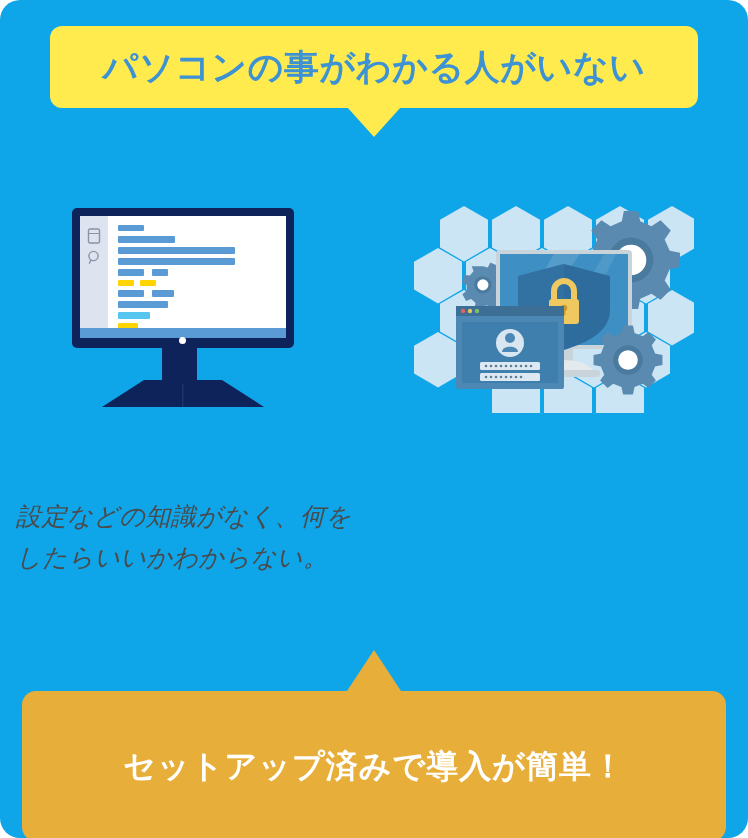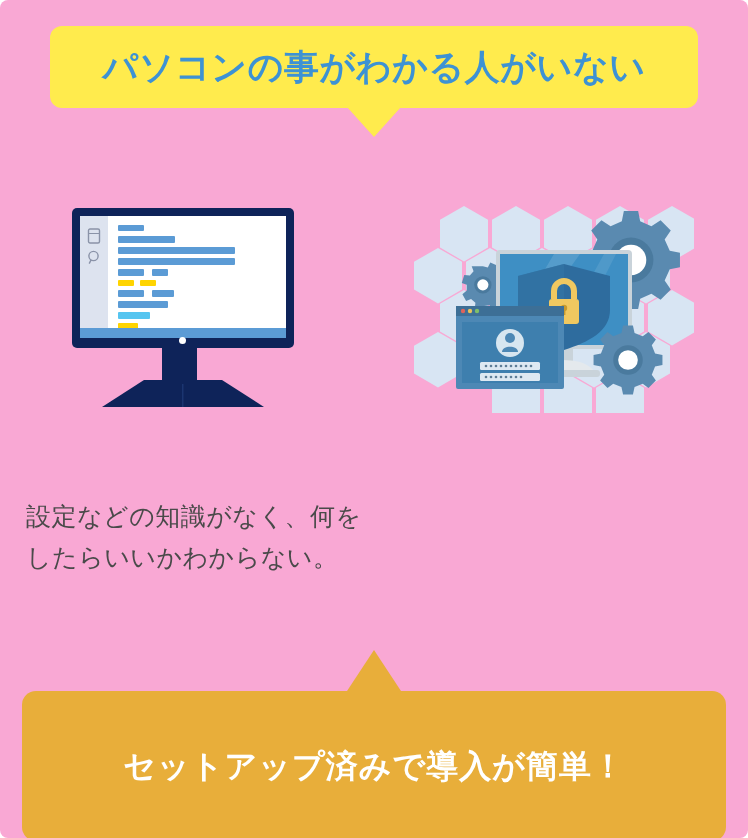--- a/index.html
+++ b/index.html
@@ -4,22 +4,22 @@
 <style>
   html, body {
     margin: 0;
     padding: 0;
     background: transparent;
   }
   #page {
     position: relative;
     width: 748px;
     height: 838px;
-    background: #f9a8d4;
-    border-radius: 8px;
+    background: #0ea5e9;
+    border-radius: 20px;
     overflow: hidden;
     font-family: "Liberation Sans", "DejaVu Sans", sans-serif;
   }
 
   
   #top-banner-wrap {
     position: absolute;
     left: 0; top: 0;
     width: 748px;
     height: 140px;
@@ -119,23 +119,24 @@
   
   #security-illustration {
     position: absolute;
     left: 404px; top: 48px;
     width: 290px; height: 215px;
   }
 
   
   #captions {
     position: absolute;
-    left: 10px; top: 482px;
+    left: 0; top: 482px;
     width: 688px;
     height: 160px;
+    font-style: italic;
   }
   .caption {
     position: absolute;
     color: #4A4A4A;
     font-size: 25px;
     line-height: 41px;
     letter-spacing: 0.5px;
   }
   #caption-left  { left: 16px; top: 14px; width: 360px; }
   #caption-right { left: 394px; top: 14px; width: 340px; }

